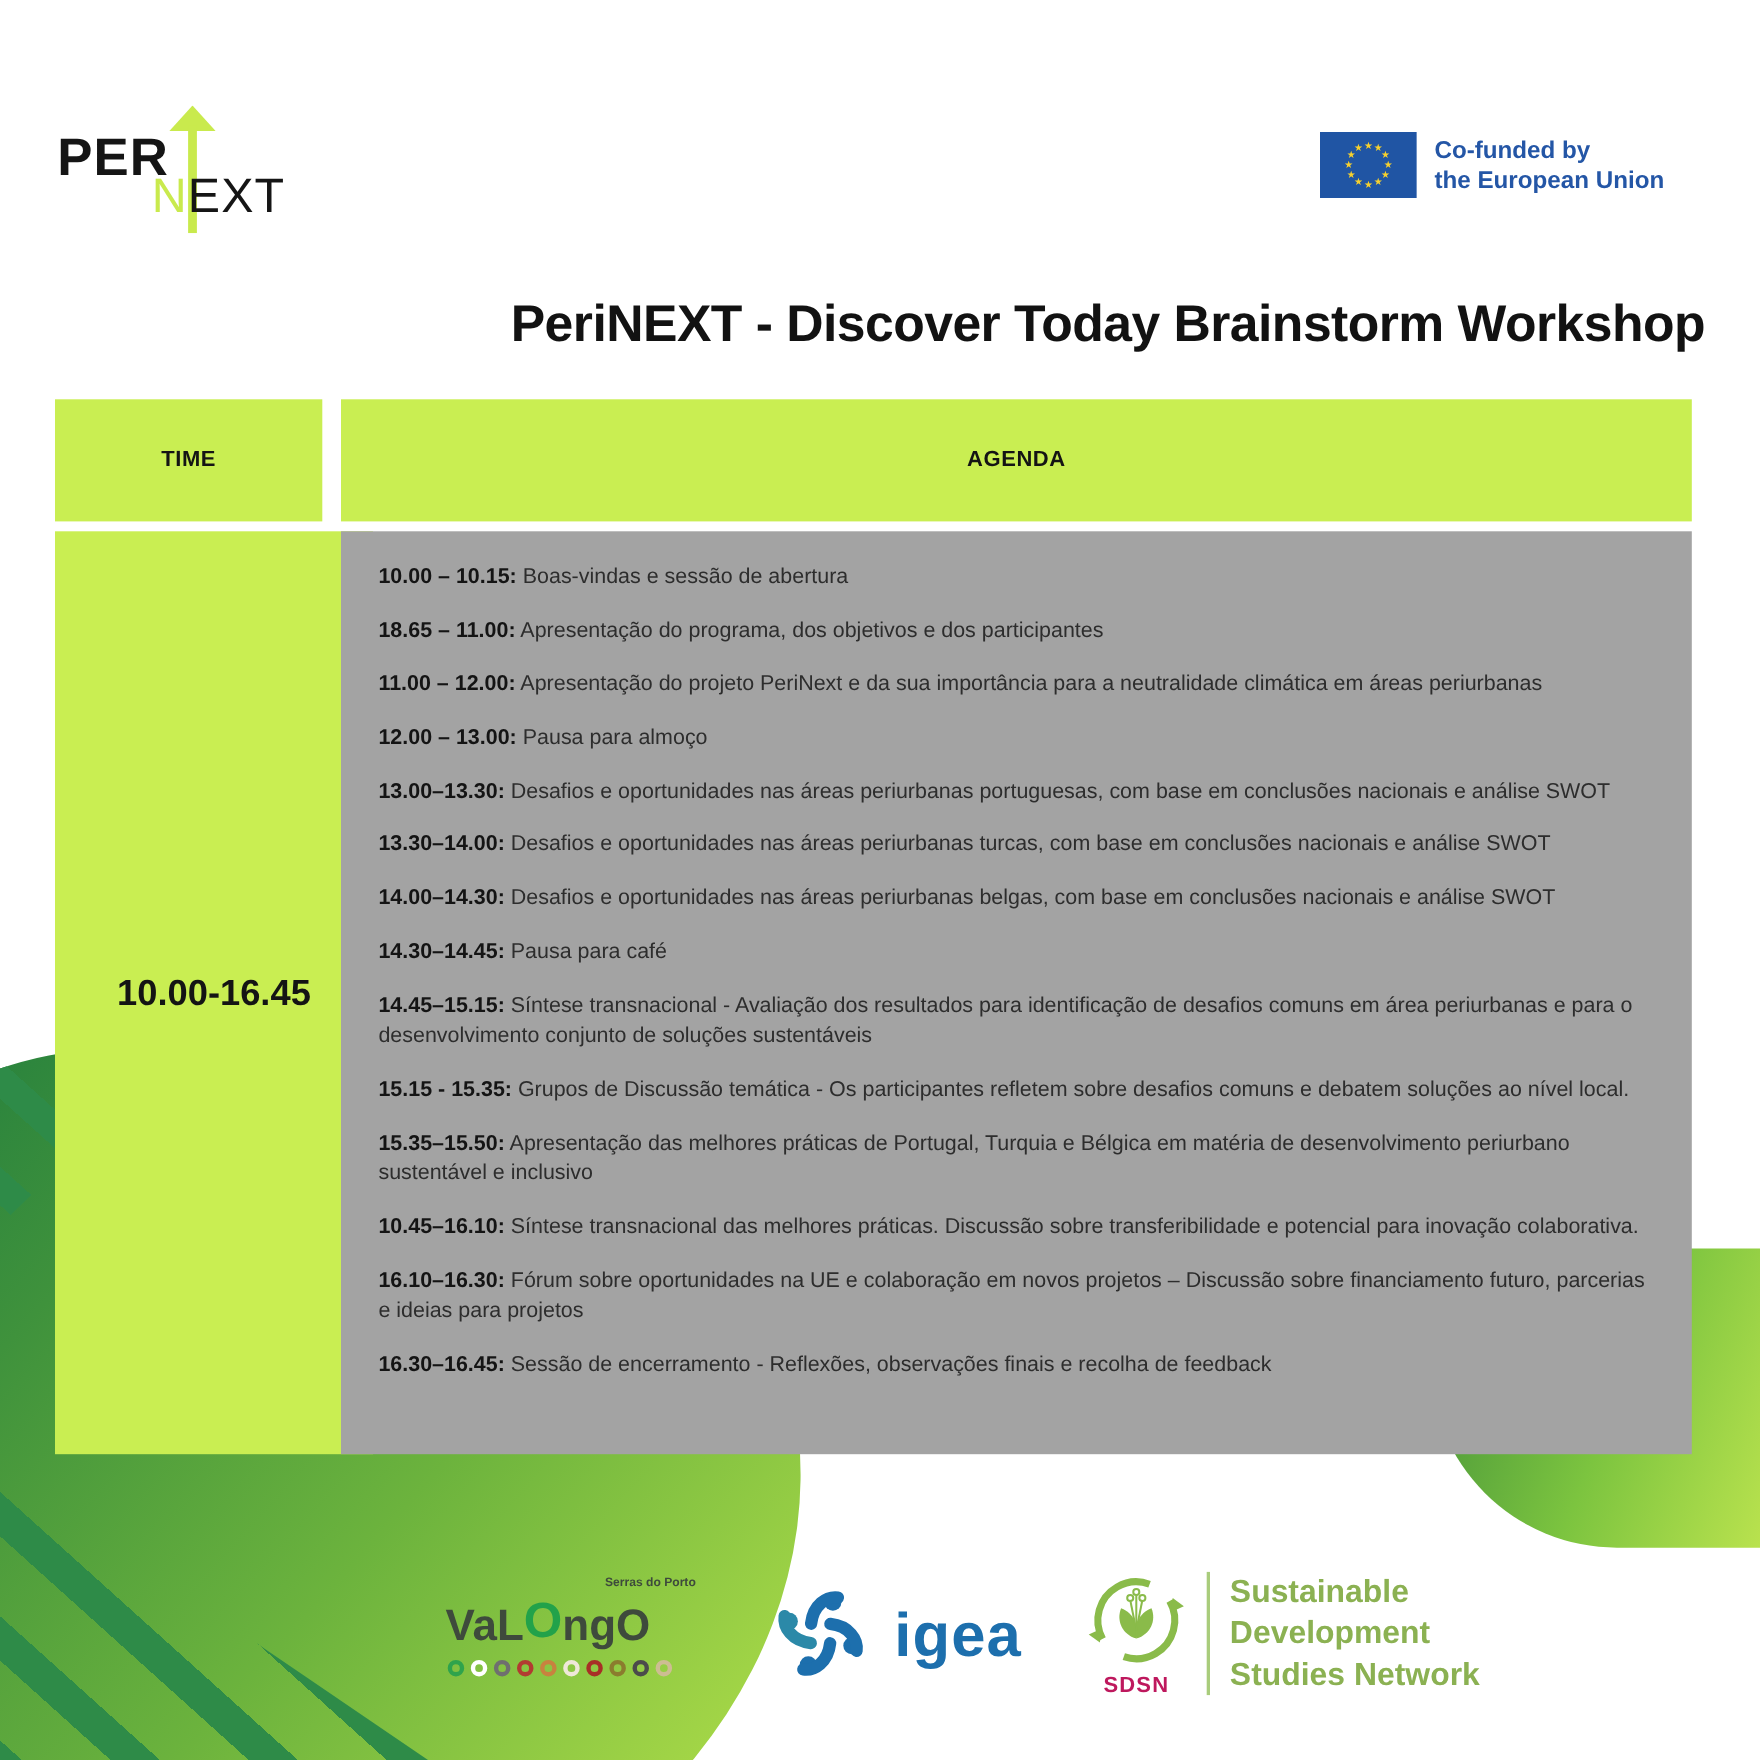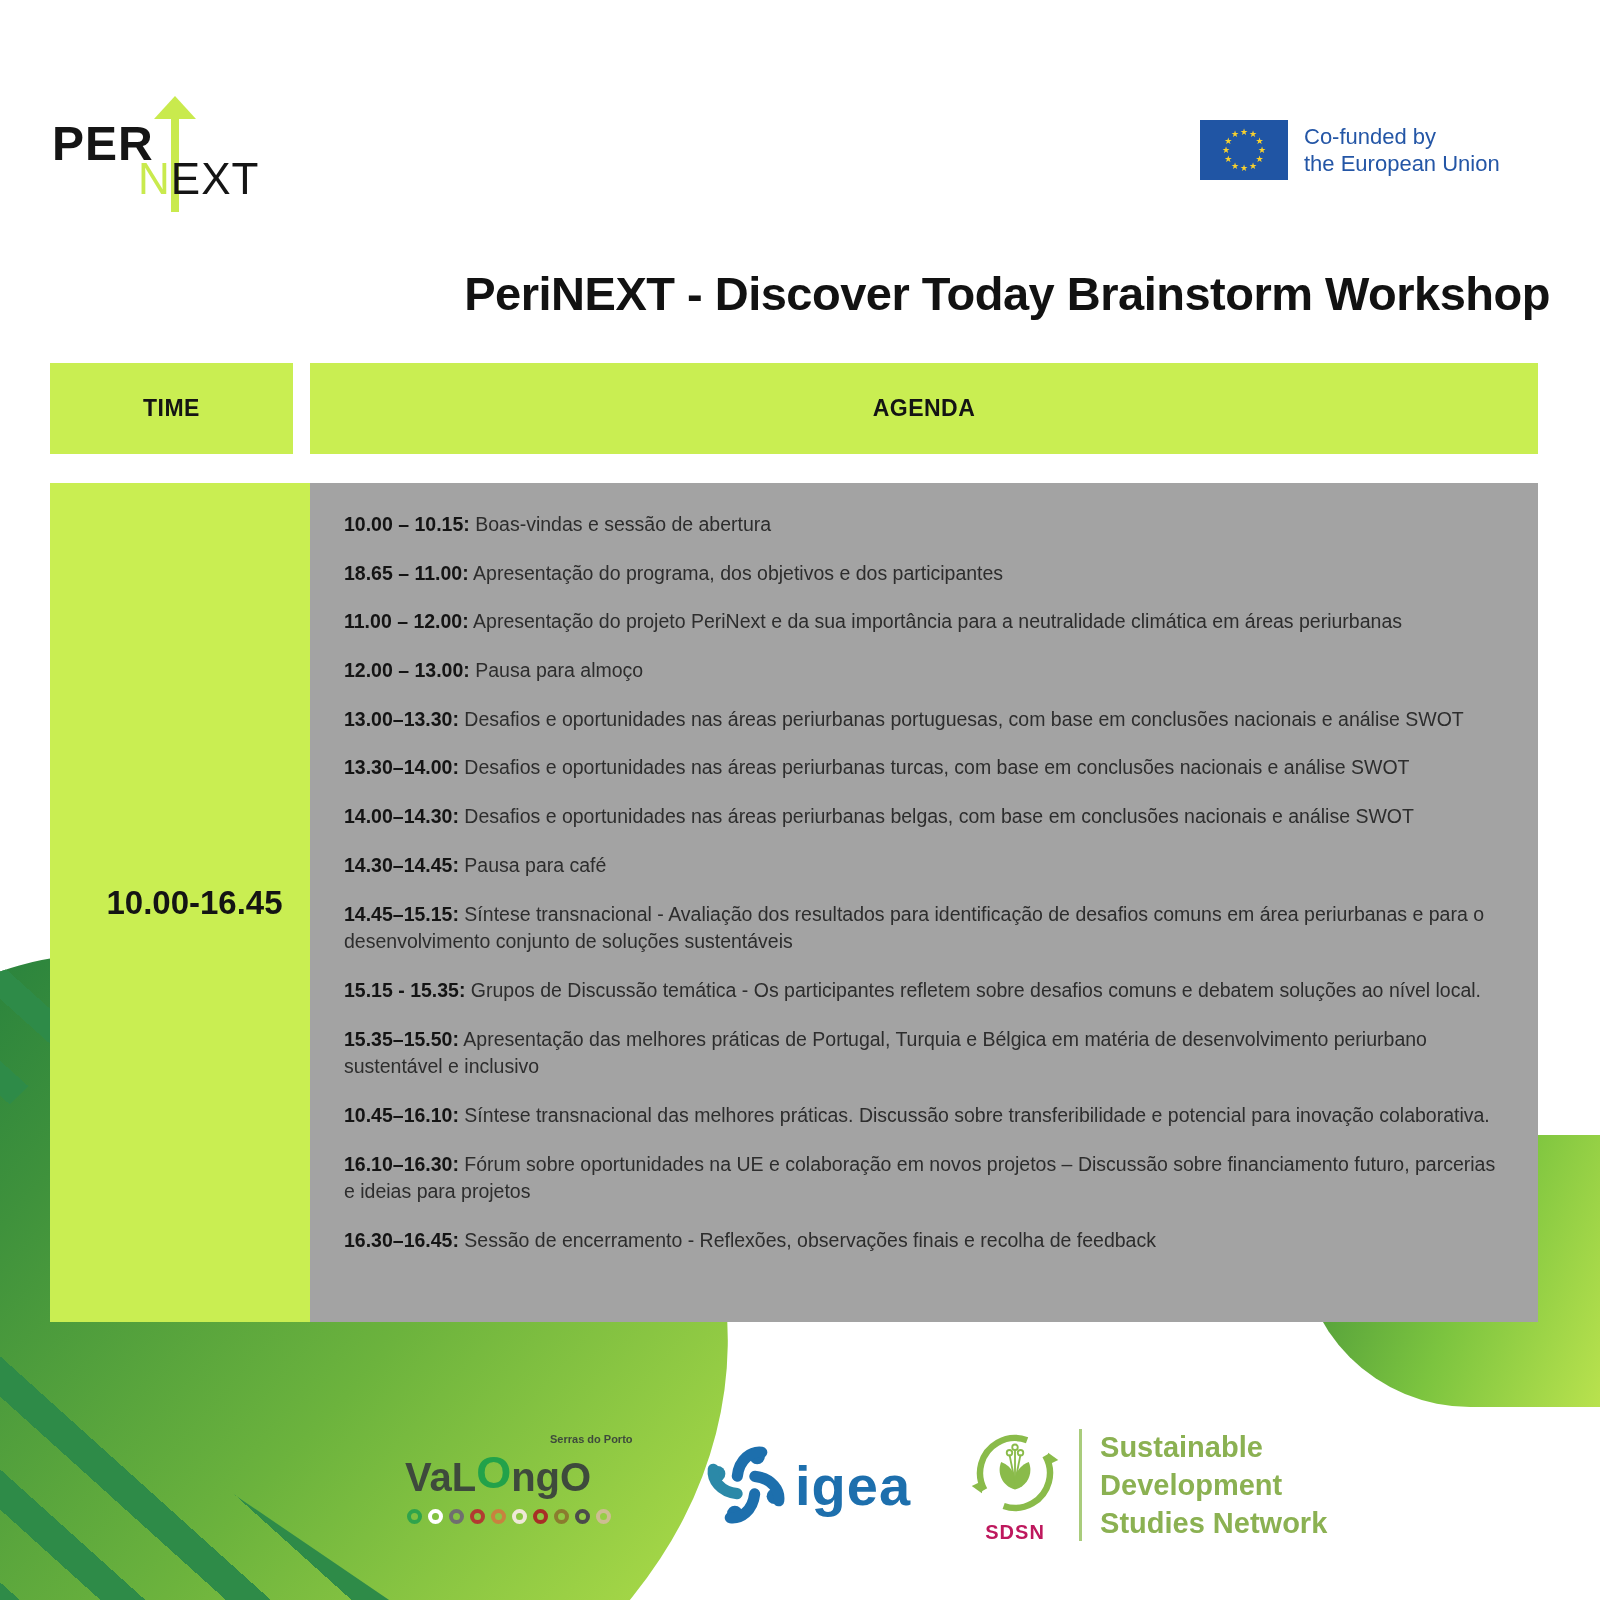--- a/index.html
+++ b/index.html
@@ -31,47 +31,47 @@
   }
   
   .logo{position:absolute; left:52px; top:96px; width:260px; height:130px; z-index:3;}
   .logo .per{position:absolute; left:0; top:20px; font-size:48px; font-weight:800; letter-spacing:1px; color:#151515;}
   .logo .line2{position:absolute; left:86px; top:58px; font-size:44px; font-weight:400; letter-spacing:1px; z-index:2;}
   .logo .n{color:#c9ea4d;}
   .logo .ext{color:#151515;}
   .logo svg{position:absolute; left:100px; top:0; z-index:1;}
   
   .eu{position:absolute; left:1200px; top:120px; display:flex; align-items:center; gap:16px; z-index:3;}
-  .eu-text{font-size:22px; font-weight:400; color:#2456a6; line-height:1.25;}
+  .eu-text{font-size:22px; font-weight:700; color:#2456a6; line-height:1.25;}
   
   .title{position:absolute; left:50px; top:266px; width:1500px; font-size:47px; font-weight:800;
          letter-spacing:-0.5px; color:#121212; z-index:3;text-align:right;}
   
-  .hdr{position:absolute; top:363px; height:91px; background:#c9ee52; display:flex;
-       align-items:center; justify-content:center; font-size:23px; font-weight:800;
+  .hdr{position:absolute; top:363px; height:111px; background:#c9ee52; display:flex;
+       align-items:center; justify-content:center; font-size:20px; font-weight:800;
        letter-spacing:0.5px; color:#141414; z-index:2;}
   .hdr-time{left:50px; width:243px;}
   .hdr-agenda{left:310px; width:1228px;}
   .time-cell{position:absolute; left:50px; top:483px; width:289px; height:839px; background:#c9ee52;
        display:flex; align-items:center; justify-content:center; font-size:33px; font-weight:800;
        color:#141414; z-index:2;}
   .agenda-panel{position:absolute; left:310px; top:483px; width:1228px; height:839px; background:#a3a3a3;
        box-sizing:border-box; padding:28px 34px 20px 34px; z-index:2;}
   .agenda-item{font-size:19.5px; line-height:1.42; margin-bottom:21px; color:#2d2d2d;}
   .agenda-item .t{font-weight:800; color:#141414;}
   
   .footer{position:absolute; left:405px; top:1410px; height:150px; display:flex; align-items:center;
           gap:58px; z-index:3;}
   .valongo{position:relative; width:240px; height:120px;}
   .valongo .word{position:absolute; left:0; top:22px; font-weight:800; font-size:40px; color:#3e4a3c; letter-spacing:0;}
   .valongo .vo-green{color:#22a24a; font-size:45px; vertical-align:3px;}
   .valongo .tagline{position:absolute; left:145px; top:8px; font-size:11px; font-weight:700; color:#3e4a3c;}
   .valongo .dots{position:absolute; left:2px; top:84px; display:flex; gap:6px;}
   .valongo .dot{width:7px; height:7px; border:4px solid #999; border-radius:50%;}
-  .igea{display:flex; align-items:center; gap:6px;}
+  .igea{display:flex; align-items:center; gap:24px;}
   .igea .name{font-size:56px; font-weight:700; color:#1d6fad; letter-spacing:1px;}
   .sdsn{display:flex; align-items:center; gap:18px;}
   .sdsn .iconcol{display:flex; flex-direction:column; align-items:center;}
   .sdsn .acr{font-size:20px; font-weight:800; color:#be185d; letter-spacing:1px; margin-top:2px;}
   .sdsn .divider{width:3px; height:112px; background:#a9cc7c;}
   .sdsn .lines{font-size:29px; font-weight:700; color:#8bb152; line-height:1.32;}
 </style>
 </head>
 <body>
 

